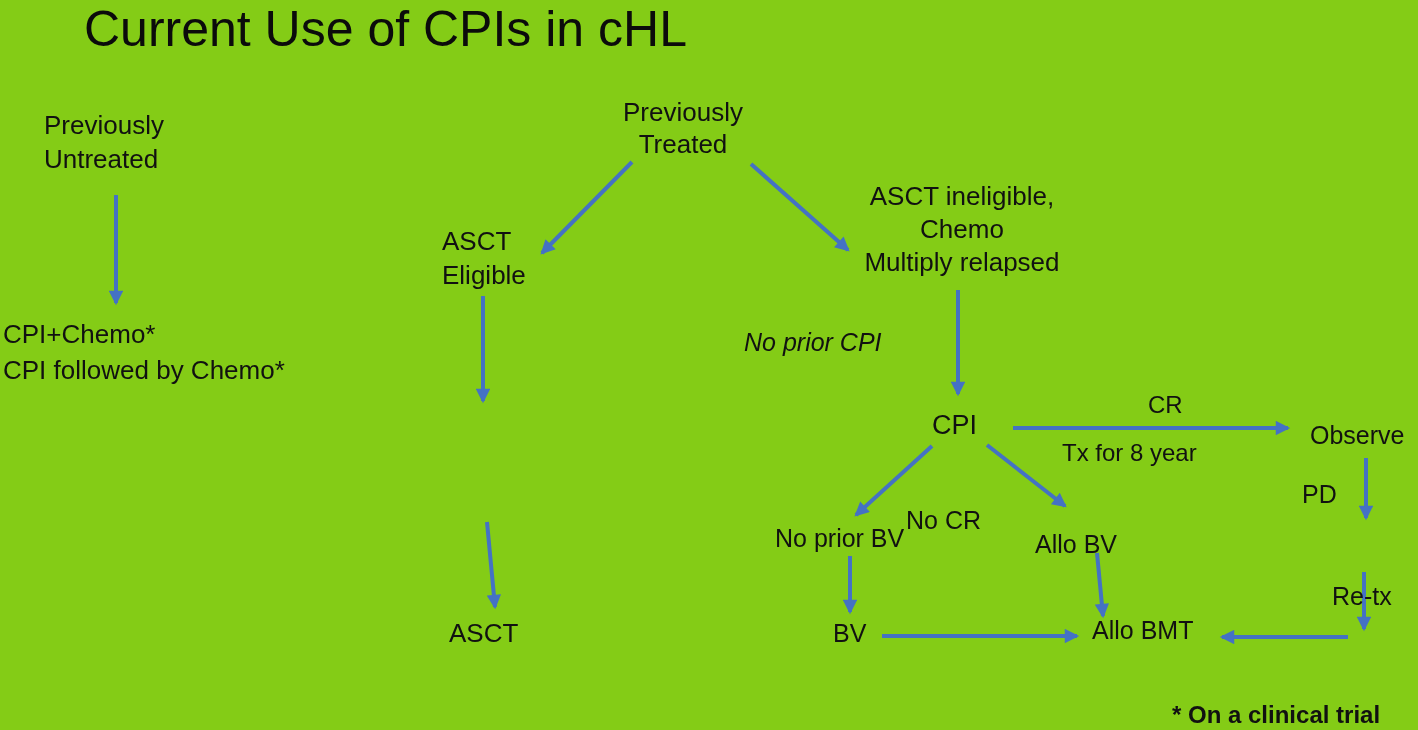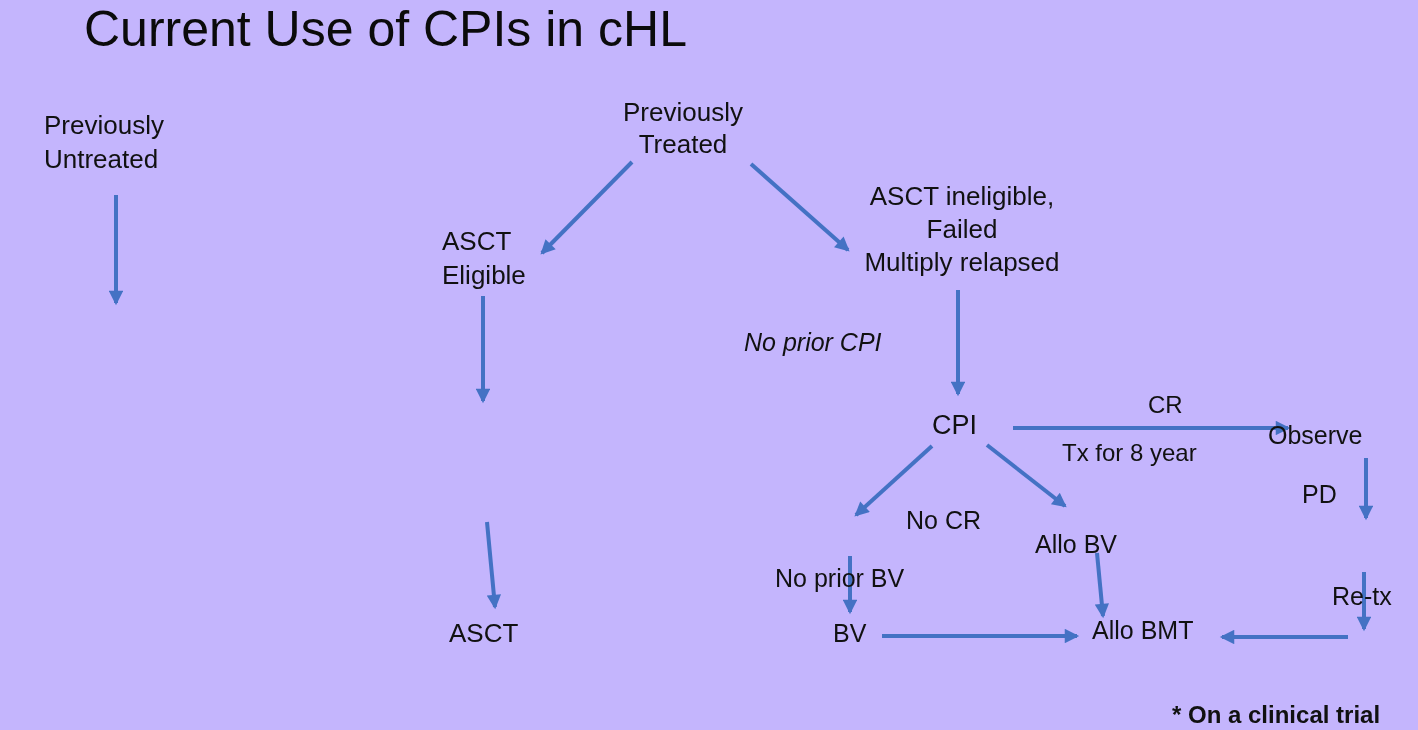--- a/index.html
+++ b/index.html
@@ -4,21 +4,21 @@
 <style>
   html, body {
     margin: 0;
     padding: 0;
     background: #ffffff;
   }
   #canvas {
     position: relative;
     width: 1418px;
     height: 730px;
-    background: #c4b5fd;
+    background: #84cc16;
     font-family: "Liberation Sans", sans-serif;
     color: #111111;
     overflow: hidden;
   }
   #arrow-layer {
     position: absolute;
     left: 0; top: 0;
     width: 1418px;
     height: 730px;
   }
@@ -75,51 +75,53 @@
     <line class="arrow" x1="850" y1="556" x2="850" y2="612" marker-end="url(#ah)"></line>
     <line class="arrow" x1="1097" y1="553" x2="1103" y2="616" marker-end="url(#ah)"></line>
     <line class="arrow" x1="882" y1="636" x2="1077" y2="636" marker-end="url(#ah)"></line>
   </svg>
 
   <div class="txt title" style="left:84px; top:2px;">Current Use of CPIs in cHL</div>
 
   <div class="txt" style="left:44px; top:108px;">Previously
 Untreated</div>
 
+  <div class="txt" style="left:3px; top:316px; line-height:36px;">CPI+Chemo*
+CPI followed by Chemo*</div>
 
   <div class="txt center" style="left:599px; top:96px; width:168px; line-height:32px;">Previously
 Treated</div>
 
   <div class="txt" style="left:442px; top:224px;">ASCT
 Eligible</div>
 
 
   <div class="txt" style="left:449px; top:616px;">ASCT</div>
 
   <div class="txt center" style="left:822px; top:180px; width:280px; line-height:33px;">ASCT ineligible,
-Failed
+Chemo
 Multiply relapsed</div>
 
   <div class="txt label" style="left:744px; top:327px;font-style:italic;">No prior CPI</div>
 
   <div class="txt" style="left:932px; top:408px; font-size:27px;">CPI</div>
 
   <div class="txt small-label" style="left:1112px; top:390px;margin-left:36px;">CR</div>
 
   <div class="txt small-label" style="left:1062px; top:438px;">Tx for 8 year</div>
 
-  <div class="txt label" style="left:1268px; top:420px;">Observe</div>
+  <div class="txt label" style="left:1310px; top:420px;">Observe</div>
 
   <div class="txt label" style="left:1302px; top:479px;">PD</div>
 
   <div class="txt label" style="left:1332px; top:534px;margin-top:47px;">Re-tx</div>
 
   <div class="txt label" style="left:906px; top:481px;margin-top:24px;">No CR</div>
 
-  <div class="txt label" style="left:775px; top:523px;margin-top:40px;">No prior BV</div>
+  <div class="txt label" style="left:775px; top:523px;">No prior BV</div>
 
   <div class="txt label" style="left:1035px; top:529px;">Allo BV</div>
 
   <div class="txt label" style="left:833px; top:618px;">BV</div>
 
   <div class="txt label" style="left:1092px; top:615px;">Allo BMT</div>
 
   <div class="txt footnote" style="left:1172px; top:698px;">* On a clinical trial</div>
 
 </div>

